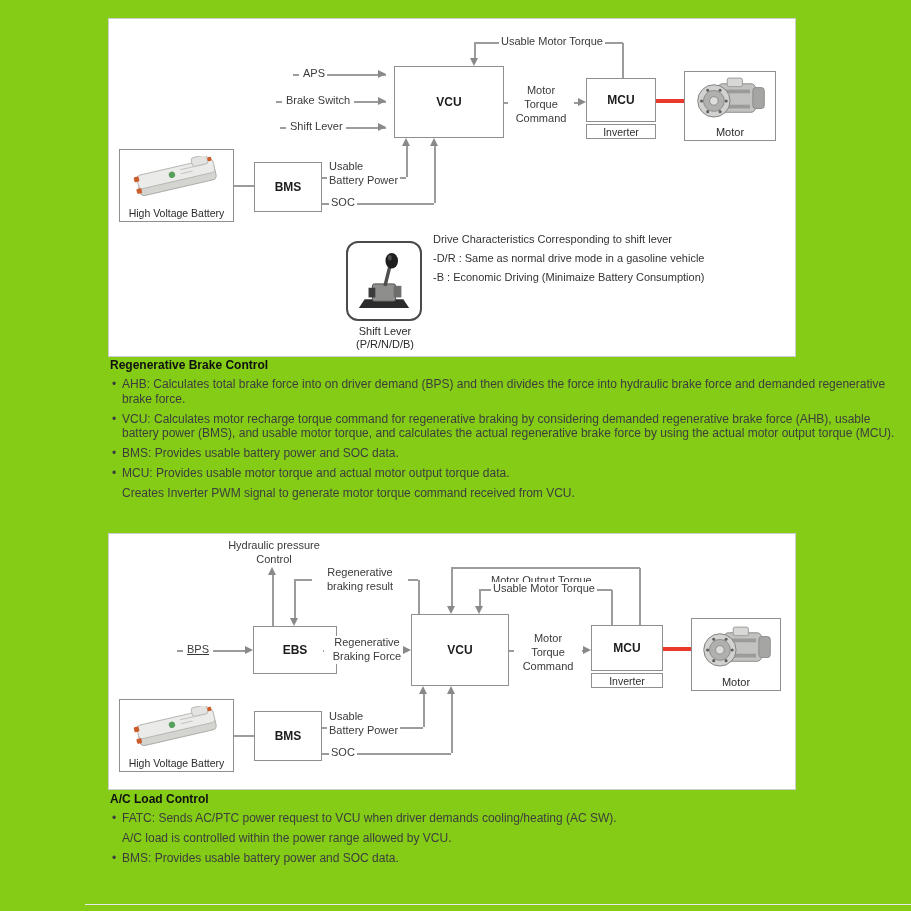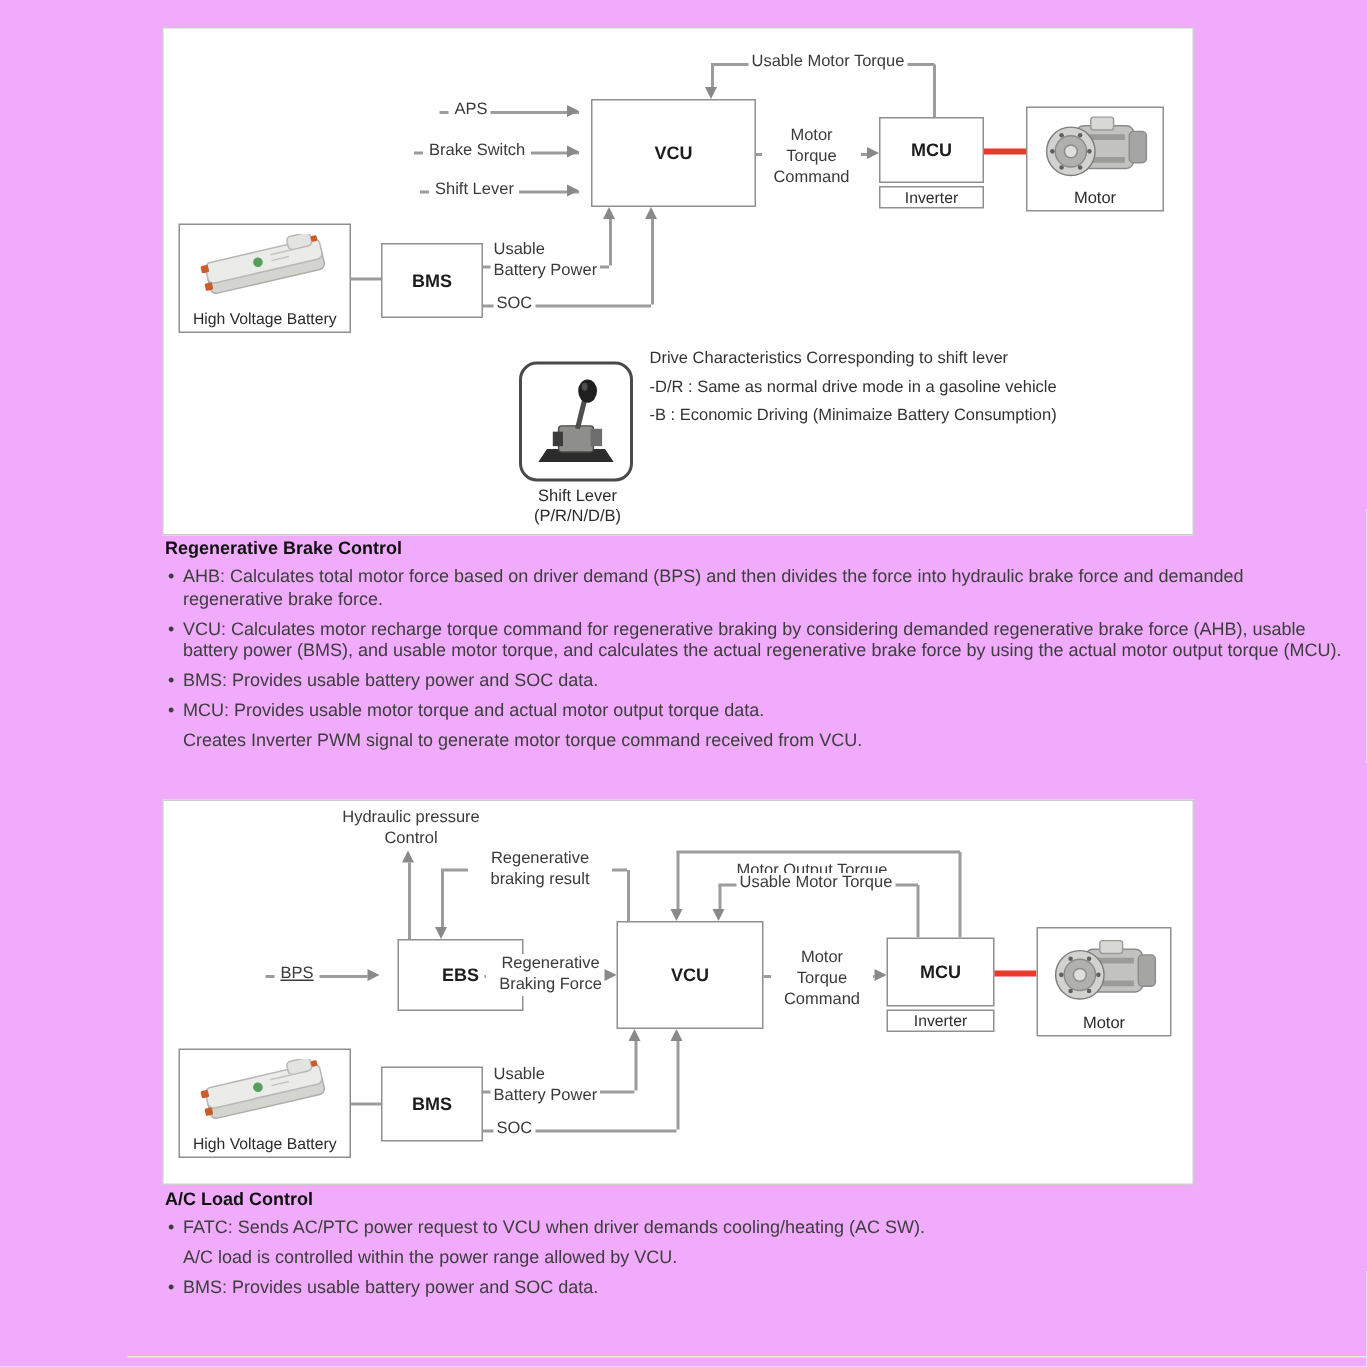--- a/index.html
+++ b/index.html
@@ -1,16 +1,16 @@
 <!DOCTYPE html>
 <html><head>
 <meta charset="utf-8">
 <style>
   html,body{margin:0;padding:0;background:#fff;}
-  .page{position:relative;width:911px;height:911px;background:#f0abfc;overflow:hidden;
+  .page{position:relative;width:911px;height:911px;background:#84cc16;overflow:hidden;
         font-family:"Liberation Sans", sans-serif;}
   .panel{position:absolute;border:1px solid #cdcdcd;background:#fff;}
   .box{position:absolute;border:1px solid #8f8f8f;background:#fff;display:flex;align-items:center;
        justify-content:center;font-weight:bold;font-size:12px;color:#1c1c1c;box-sizing:border-box;}
   .box.sub{font-weight:normal;font-size:10.5px;color:#2e2e2e;}
   .imgbox{position:absolute;border:1px solid #8f8f8f;background:#fff;box-sizing:border-box;}
   .cap{position:absolute;left:0;right:0;text-align:center;font-size:10.5px;color:#2b2b2b;}
   .hl{position:absolute;height:1.5px;background:#9c9c9c;}
   .vl{position:absolute;width:1.5px;background:#9c9c9c;}
   .red{position:absolute;background:#e8392b;}
@@ -154,21 +154,21 @@
     <div class="cap" style="left:237px;top:306px;width:78px;right:auto;font-size:11px;">Shift Lever</div>
     <div class="cap" style="left:237px;top:319px;width:78px;right:auto;font-size:11px;">(P/R/N/D/B)</div>
 
     <div class="note" style="left:324px;top:214px;">Drive Characteristics Corresponding to shift lever</div>
     <div class="note" style="left:324px;top:233px;">-D/R : Same as normal drive mode in a gasoline vehicle</div>
     <div class="note" style="left:324px;top:252px;">-B : Economic Driving (Minimaize Battery Consumption)</div>
   </div>
 
   <div class="sec" style="top:358px;">
     <h3>Regenerative Brake Control</h3>
-    <div class="item b">AHB: Calculates total motor force based on driver demand (BPS) and then divides the force into hydraulic brake force and demanded regenerative brake force.</div>
+    <div class="item b">AHB: Calculates total brake force into on driver demand (BPS) and then divides the force into hydraulic brake force and demanded regenerative brake force.</div>
     <div class="item b">VCU: Calculates motor recharge torque command for regenerative braking by considering demanded regenerative brake force (AHB), usable battery power (BMS), and usable motor torque, and calculates the actual regenerative brake force by using the actual motor output torque (MCU).</div>
     <div class="item b">BMS: Provides usable battery power and SOC data.</div>
     <div class="item b">MCU: Provides usable motor torque and actual motor output torque data.</div>
     <div class="item">Creates Inverter PWM signal to generate motor torque command received from VCU.</div>
   </div>
 
   <div class="panel" style="left:108px;top:533px;width:686px;height:255px;">
 
     <div class="lbl ctr" style="left:112px;top:5px;width:102px;">Hydraulic pressure
 Control</div>
@@ -192,21 +192,21 @@
     <div class="lbl nw" style="left:382px;top:48px;">Usable Motor Torque</div>
     <div class="vl" style="left:370px;top:56px;height:16px;"></div>
     <div class="ad" style="left:366px;top:72px;"></div>
     <div class="vl" style="left:502px;top:56px;height:35px;"></div>
 
     <div class="hl" style="left:68px;top:116px;width:6px;"></div>
     <div class="lbl nw" style="left:76px;top:109px;text-decoration:underline;">BPS</div>
     <div class="hl" style="left:104px;top:116px;width:32px;"></div>
     <div class="ar" style="left:136px;top:112px;"></div>
 
-    <div class="box" style="left:156px;top:92px;width:84px;height:48px;">EBS</div>
+    <div class="box" style="left:144px;top:92px;width:84px;height:48px;">EBS</div>
 
     <div class="hl" style="left:214px;top:116px;width:80px;"></div>
     <div class="lbl ctr" style="left:215px;top:102px;width:82px;">Regenerative
 Braking Force</div>
     <div class="ar" style="left:294px;top:112px;"></div>
 
     <div class="box" style="left:302px;top:80px;width:98px;height:72px;">VCU</div>
 
     <div class="hl" style="left:400px;top:116px;width:74px;"></div>
     <div class="lbl ctr" style="left:405px;top:98px;width:64px;">Motor

